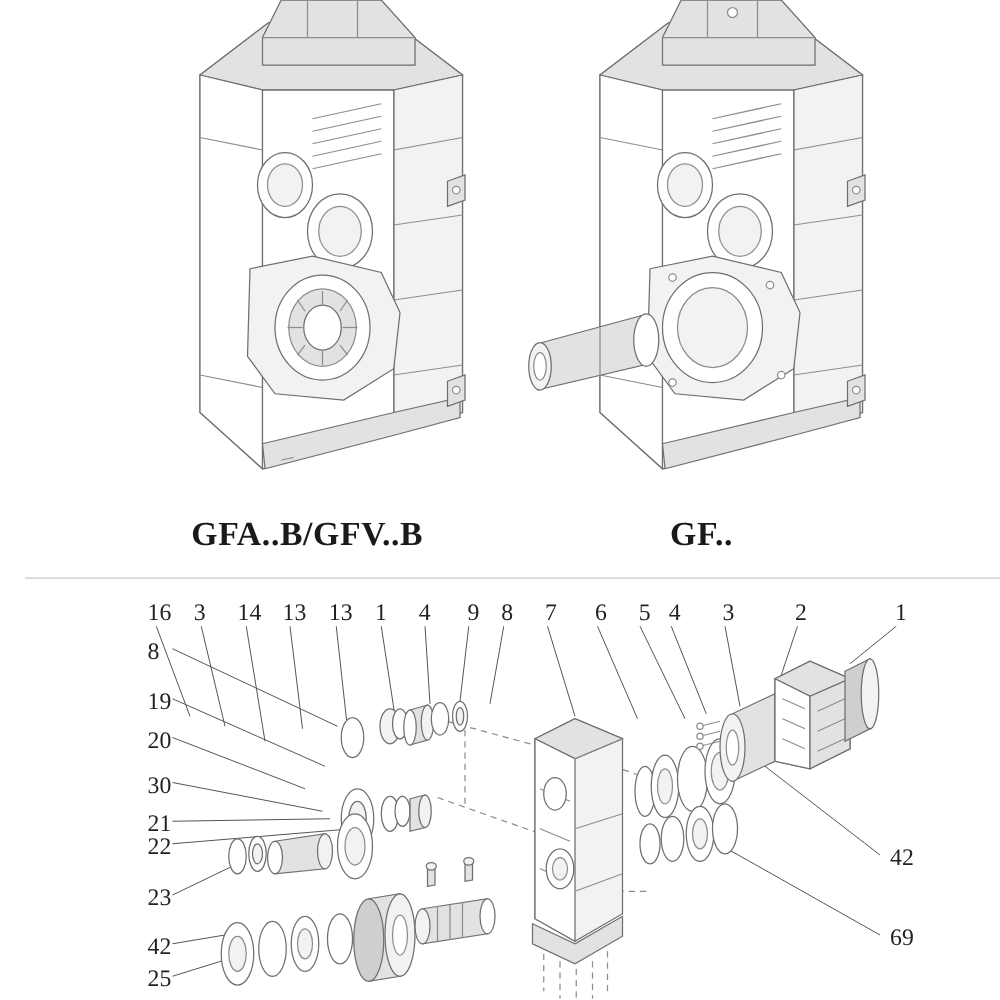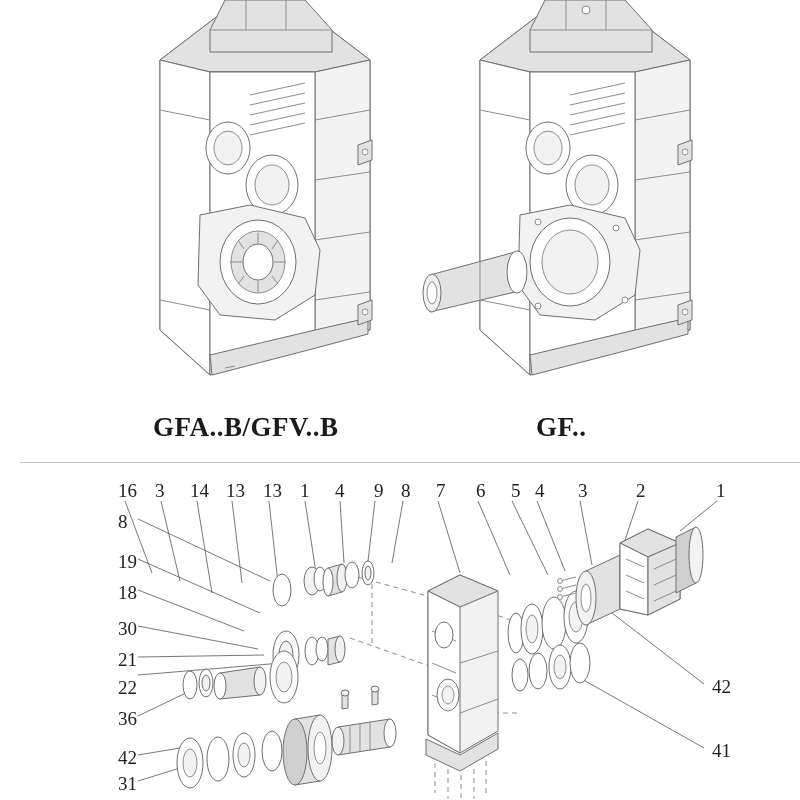--- a/index.html
+++ b/index.html
@@ -391,27 +391,27 @@
       <div class="callout" style="left:491px;top:18px">5</div>
       <div class="callout" style="left:515px;top:18px">4</div>
       <div class="callout" style="left:558px;top:18px">3</div>
       <div class="callout" style="left:616px;top:18px">2</div>
       <div class="callout" style="left:696px;top:18px">1</div>
     </div>
 
     <div>
       <div class="callout" style="left:98px;top:49px">8</div>
       <div class="callout" style="left:98px;top:89px">19</div>
-      <div class="callout" style="left:98px;top:120px">18</div>
+      <div class="callout" style="left:98px;top:120px">20</div>
       <div class="callout" style="left:98px;top:156px">30</div>
       <div class="callout" style="left:98px;top:187px">21</div>
-      <div class="callout" style="left:98px;top:215px">22</div>
-      <div class="callout" style="left:98px;top:246px">36</div>
+      <div class="callout" style="left:98px;top:205px">22</div>
+      <div class="callout" style="left:98px;top:246px">23</div>
       <div class="callout" style="left:98px;top:285px">42</div>
-      <div class="callout" style="left:98px;top:311px">31</div>
+      <div class="callout" style="left:98px;top:311px">25</div>
     </div>
 
     <div>
       <div class="callout" style="left:692px;top:214px">42</div>
-      <div class="callout" style="left:692px;top:278px">41</div>
+      <div class="callout" style="left:692px;top:278px">69</div>
     </div>
   </div>
 </div>
 
 </body></html>

